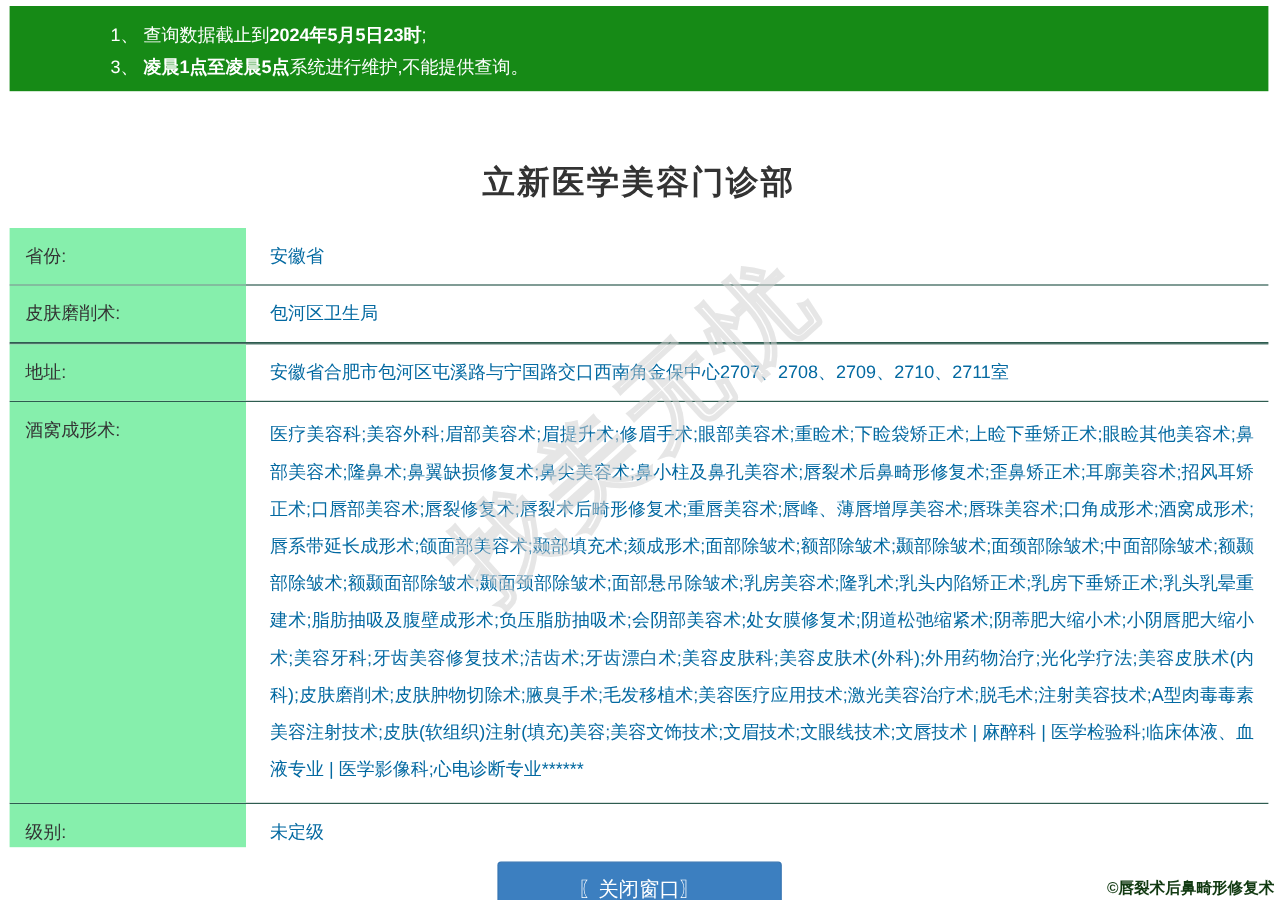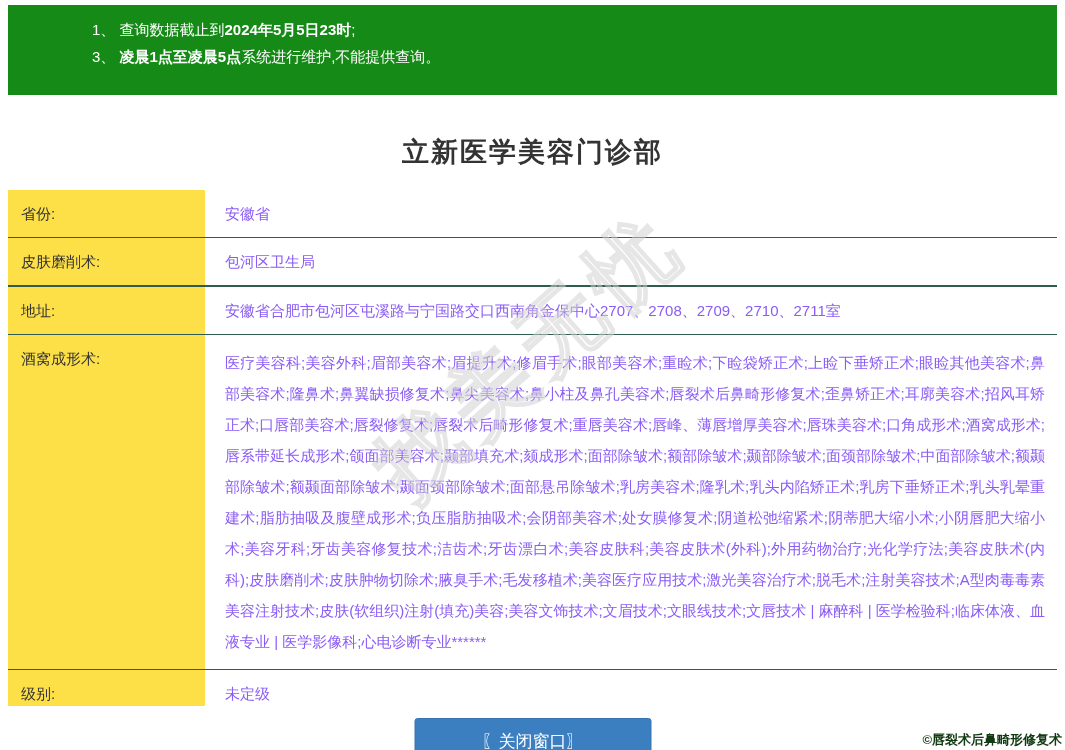--- a/index.html
+++ b/index.html
@@ -2,34 +2,34 @@
 <html><head>
 <meta charset="utf-8">
 <style>
   * { margin:0; padding:0; box-sizing:border-box; }
   html,body { width:1065px; height:750px; overflow:hidden; background:#fff;
     font-family:"Liberation Sans","DejaVu Sans",sans-serif; }
   body { position:relative; }
 
   
   .banner { position:absolute; left:8px; top:5px; width:1049px; background:#168a16;
-    color:#fff; padding:11px 20px 25px 84px; }
+    color:#fff; padding:11px 20px 6px 84px; }
   .banner .line { font-size:15px; line-height:27px; white-space:nowrap; }
   .banner .seg-bold { font-weight:bold; }
 
   
   .page-title { position:absolute; top:134px; left:0; width:100%; text-align:center;
     font-size:27px; color:#333; letter-spacing:2px; }
 
   
   .info-table { position:absolute; top:190px; left:8px; width:1049px; }
   .row { display:flex; border-bottom:1px solid #2e5c50; }
-  .row .label { width:197px; flex:0 0 197px; background:#fde047; color:#333;
+  .row .label { width:197px; flex:0 0 197px; background:#86efac; color:#333;
     font-size:15px; padding:14px 6px 13px 13px; line-height:20px; }
-  .row .value { flex:1; color:#8b5cf6; font-size:15px; padding:14px 12px 13px 20px;
+  .row .value { flex:1; color:#0369a1; font-size:15px; padding:14px 12px 13px 20px;
     line-height:20px; }
   .row .value.long { line-height:31px; padding-top:12px; padding-bottom:12px;
     text-align:justify; }
 
   
   .watermark { position:absolute; left:290px; top:300px; width:480px; text-align:center;
     transform:rotate(-42deg); font-size:84px; font-weight:bold; letter-spacing:10px;
     color:transparent; -webkit-text-stroke:2px #d2d2d2; opacity:0.55;
     pointer-events:none; white-space:nowrap; z-index:5; }
 

